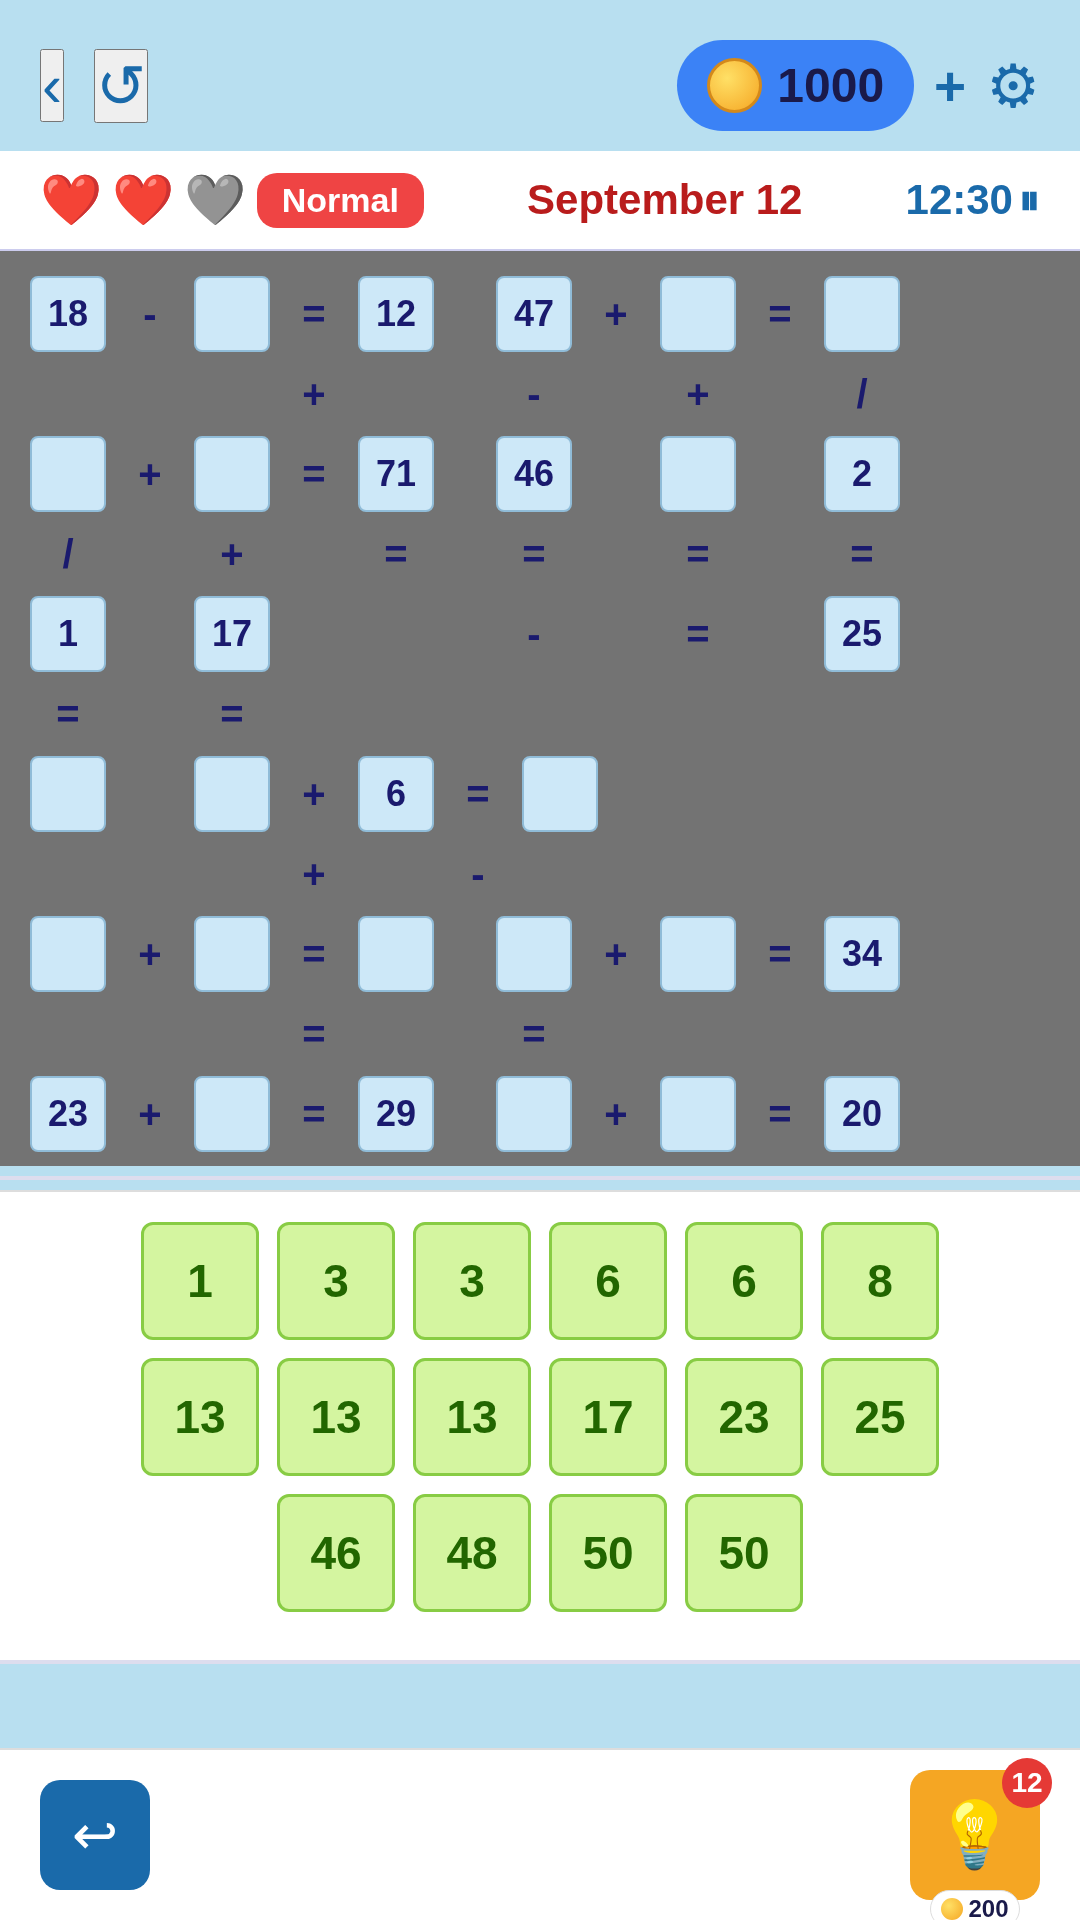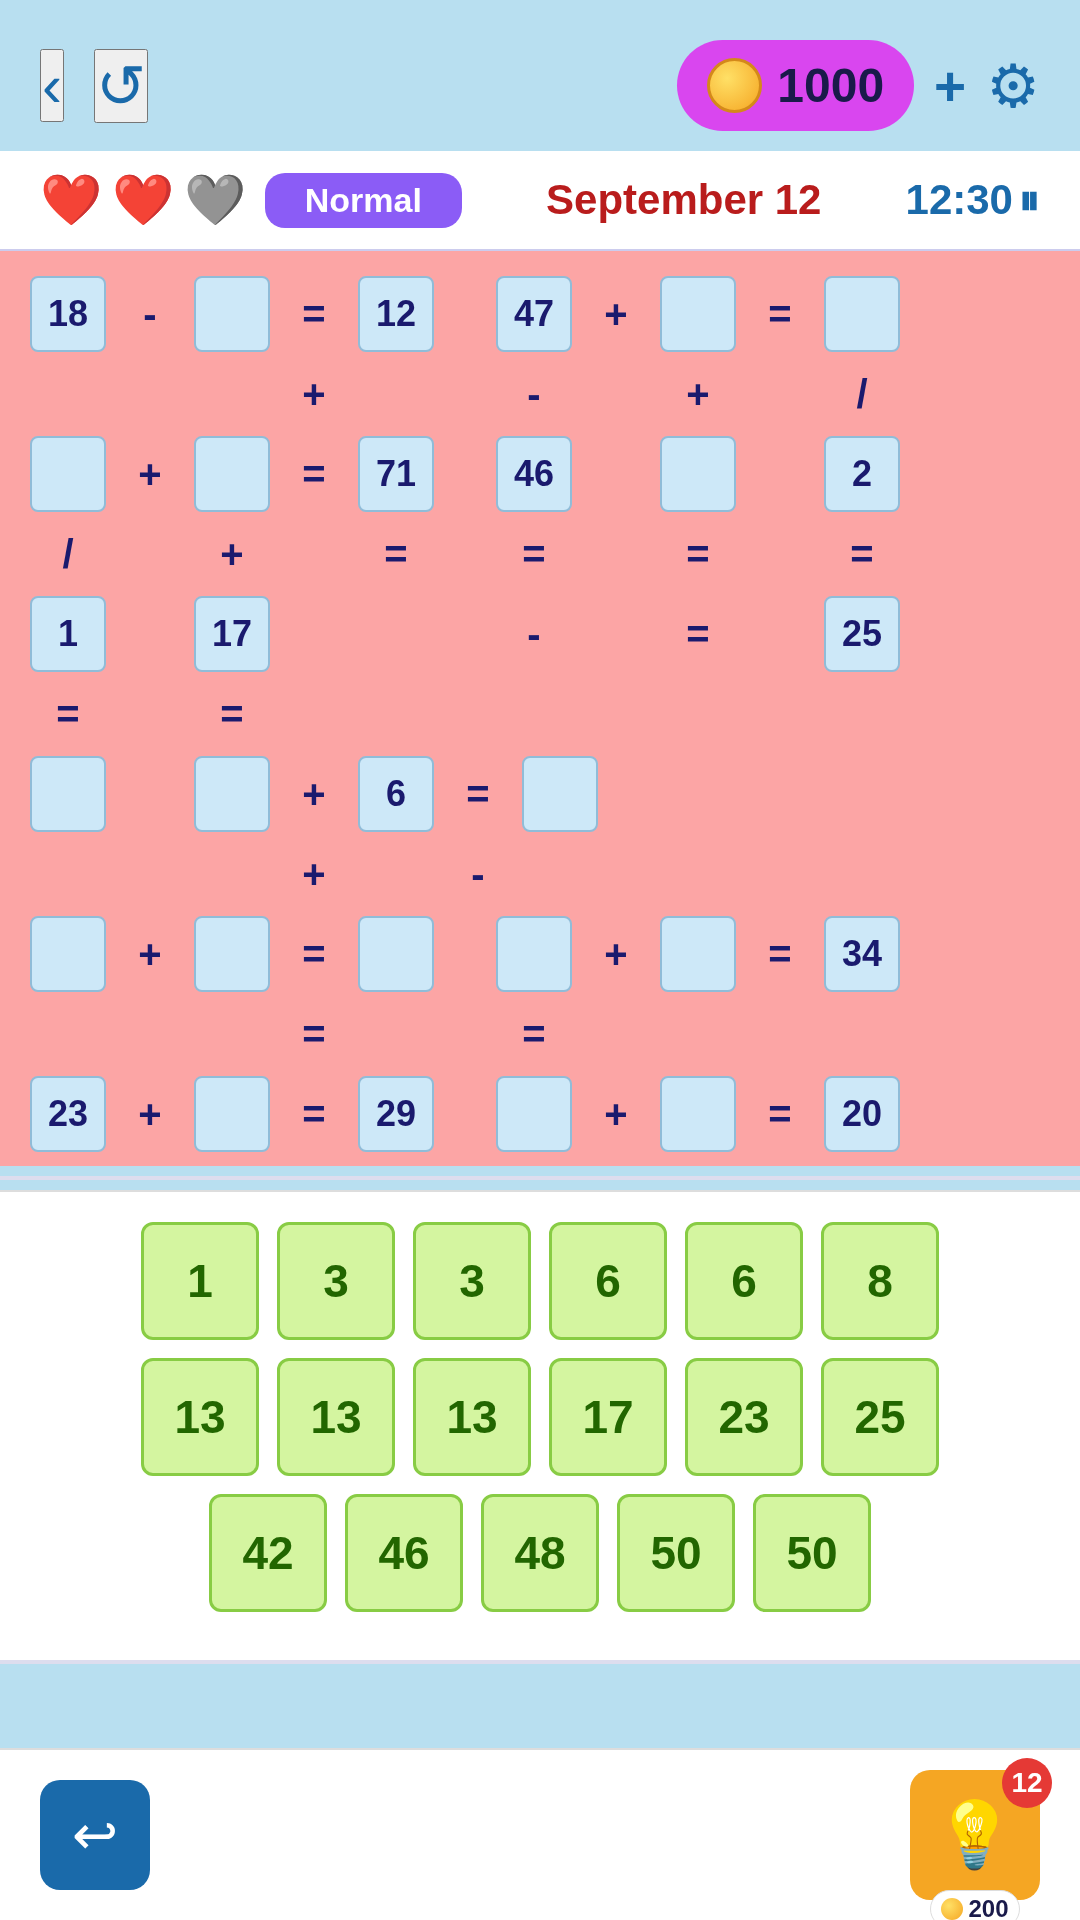--- a/index.html
+++ b/index.html
@@ -24,21 +24,21 @@
       display: flex;
       gap: 30px;
       align-items: center;
     }
     .header-icon {
       font-size: 60px;
       color: #1a6aaa;
       cursor: pointer;
     }
     .coin-box {
-      background: #d946ef;
+      background: #3b82f6;
       border-radius: 50px;
       padding: 18px 30px;
       display: flex;
       align-items: center;
       gap: 15px;
       font-size: 48px;
       font-weight: bold;
       color: #1a1a4a;
     }
     .coin-icon {
@@ -75,27 +75,26 @@
     }
     .hearts-area {
       display: flex;
       align-items: center;
       gap: 10px;
     }
     .heart {
       font-size: 50px;
     }
     .normal-badge {
-      background: #8b5cf6;
+      background: #ef4444;
       color: white;
       border-radius: 20px;
-      padding: 8px 40px;
+      padding: 8px 25px;
       font-size: 34px;
       font-weight: bold;
-      margin-left: 8px;
     }
     .date-label {
       font-size: 42px;
       font-weight: bold;
       color: #b91c1c;
     }
     .timer-area {
       display: flex;
       align-items: center;
       gap: 6px;
@@ -243,21 +242,21 @@
     <span class="heart">🩶</span>
     <span class="normal-badge">Normal</span>
   </div>
   <div class="date-label">September 12</div>
   <div class="timer-area">
     <span>12:30</span>
     <span>⏸</span>
   </div>
 </div>
 
-<div style="background:#fca5a5; padding: 25px 30px 10px 30px;">
+<div style="background:#737373; padding: 25px 30px 10px 30px;">
 
   <div style="display:flex; gap:6px; margin-bottom:4px; align-items:center;">
     <div class="c">18</div>
     <div class="c op">-</div>
     <div class="c input"></div>
     <div class="c op">=</div>
     <div class="c">12</div>
     <div style="width:50px;"></div>
     <div class="c">47</div>
     <div class="c op">+</div>
@@ -421,21 +420,20 @@
   </div>
   <div class="tiles-row">
     <div class="tile">13</div>
     <div class="tile">13</div>
     <div class="tile">13</div>
     <div class="tile">17</div>
     <div class="tile">23</div>
     <div class="tile">25</div>
   </div>
   <div class="tiles-row">
-    <div class="tile">42</div>
     <div class="tile">46</div>
     <div class="tile">48</div>
     <div class="tile">50</div>
     <div class="tile">50</div>
   </div>
 </div>
 
 <div style="height:4px; background:#dde;"></div>
 
 <div class="bottom-bar">

